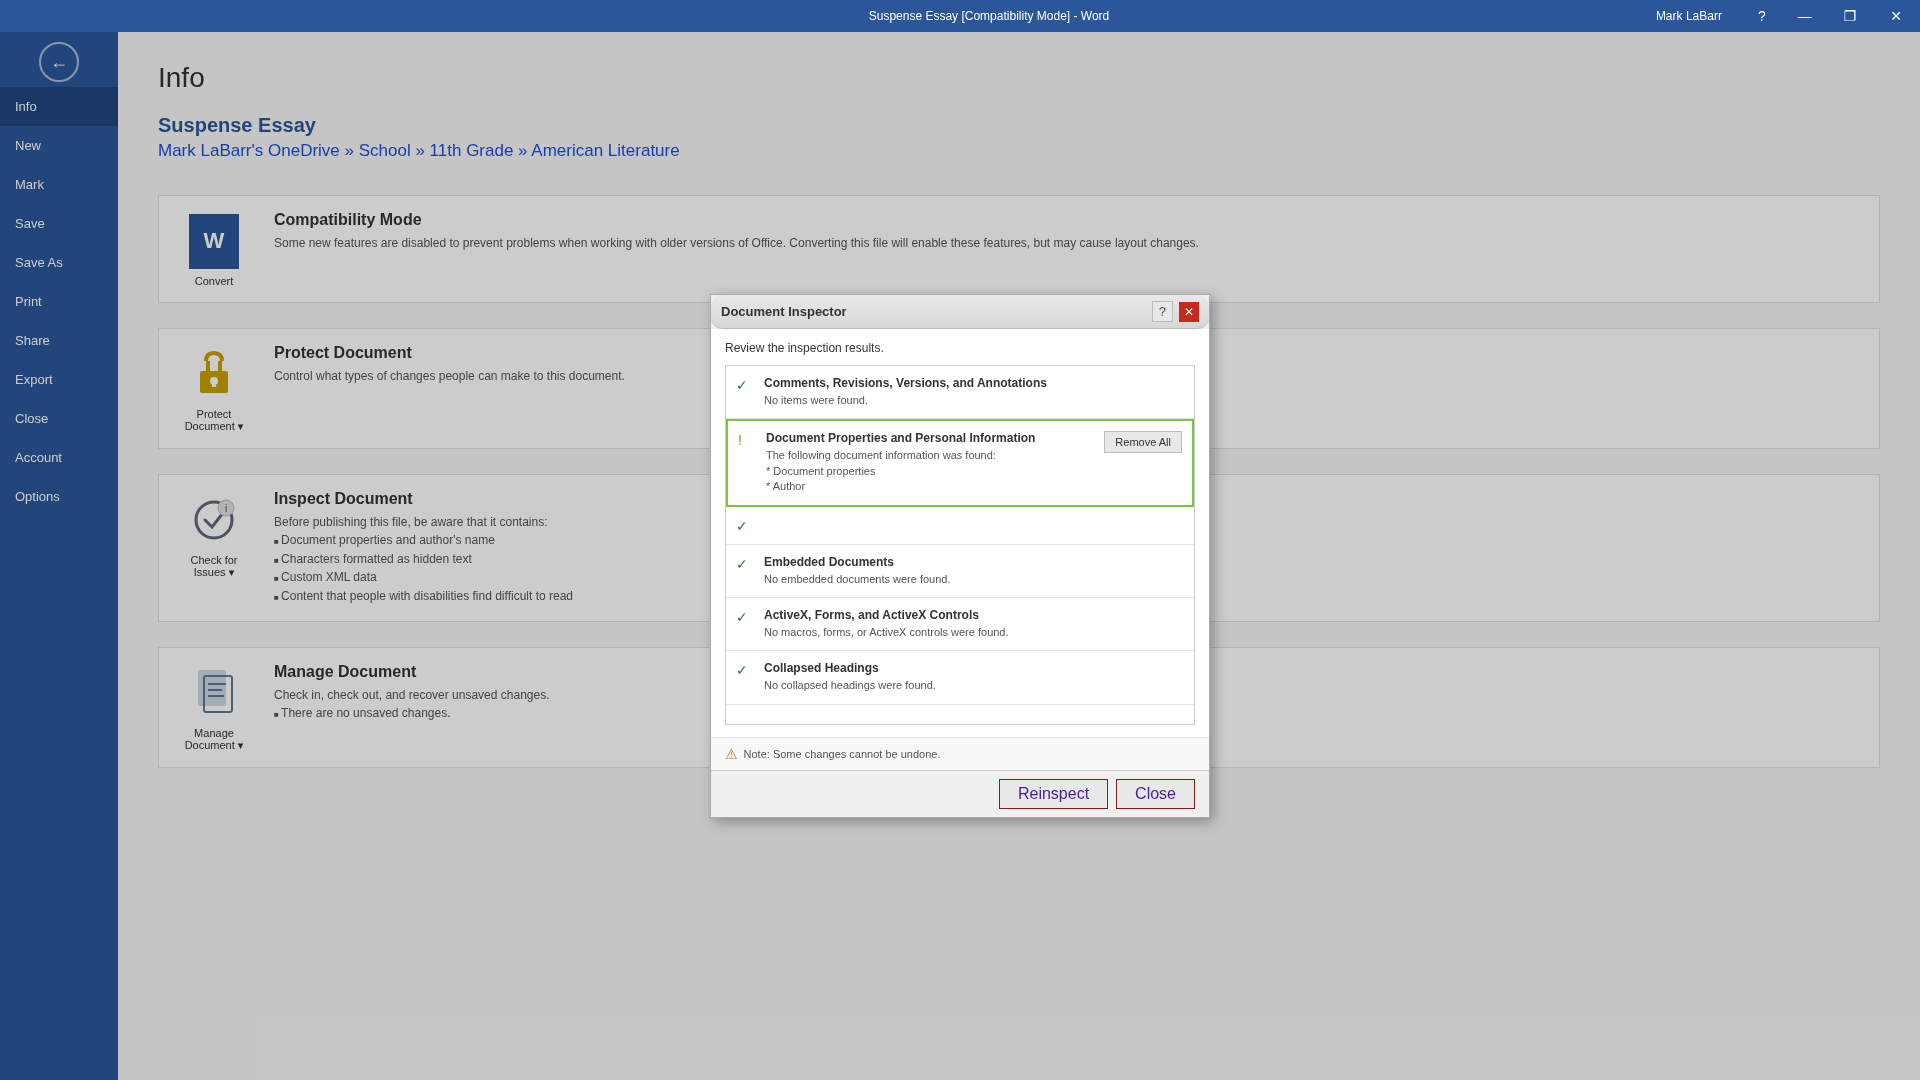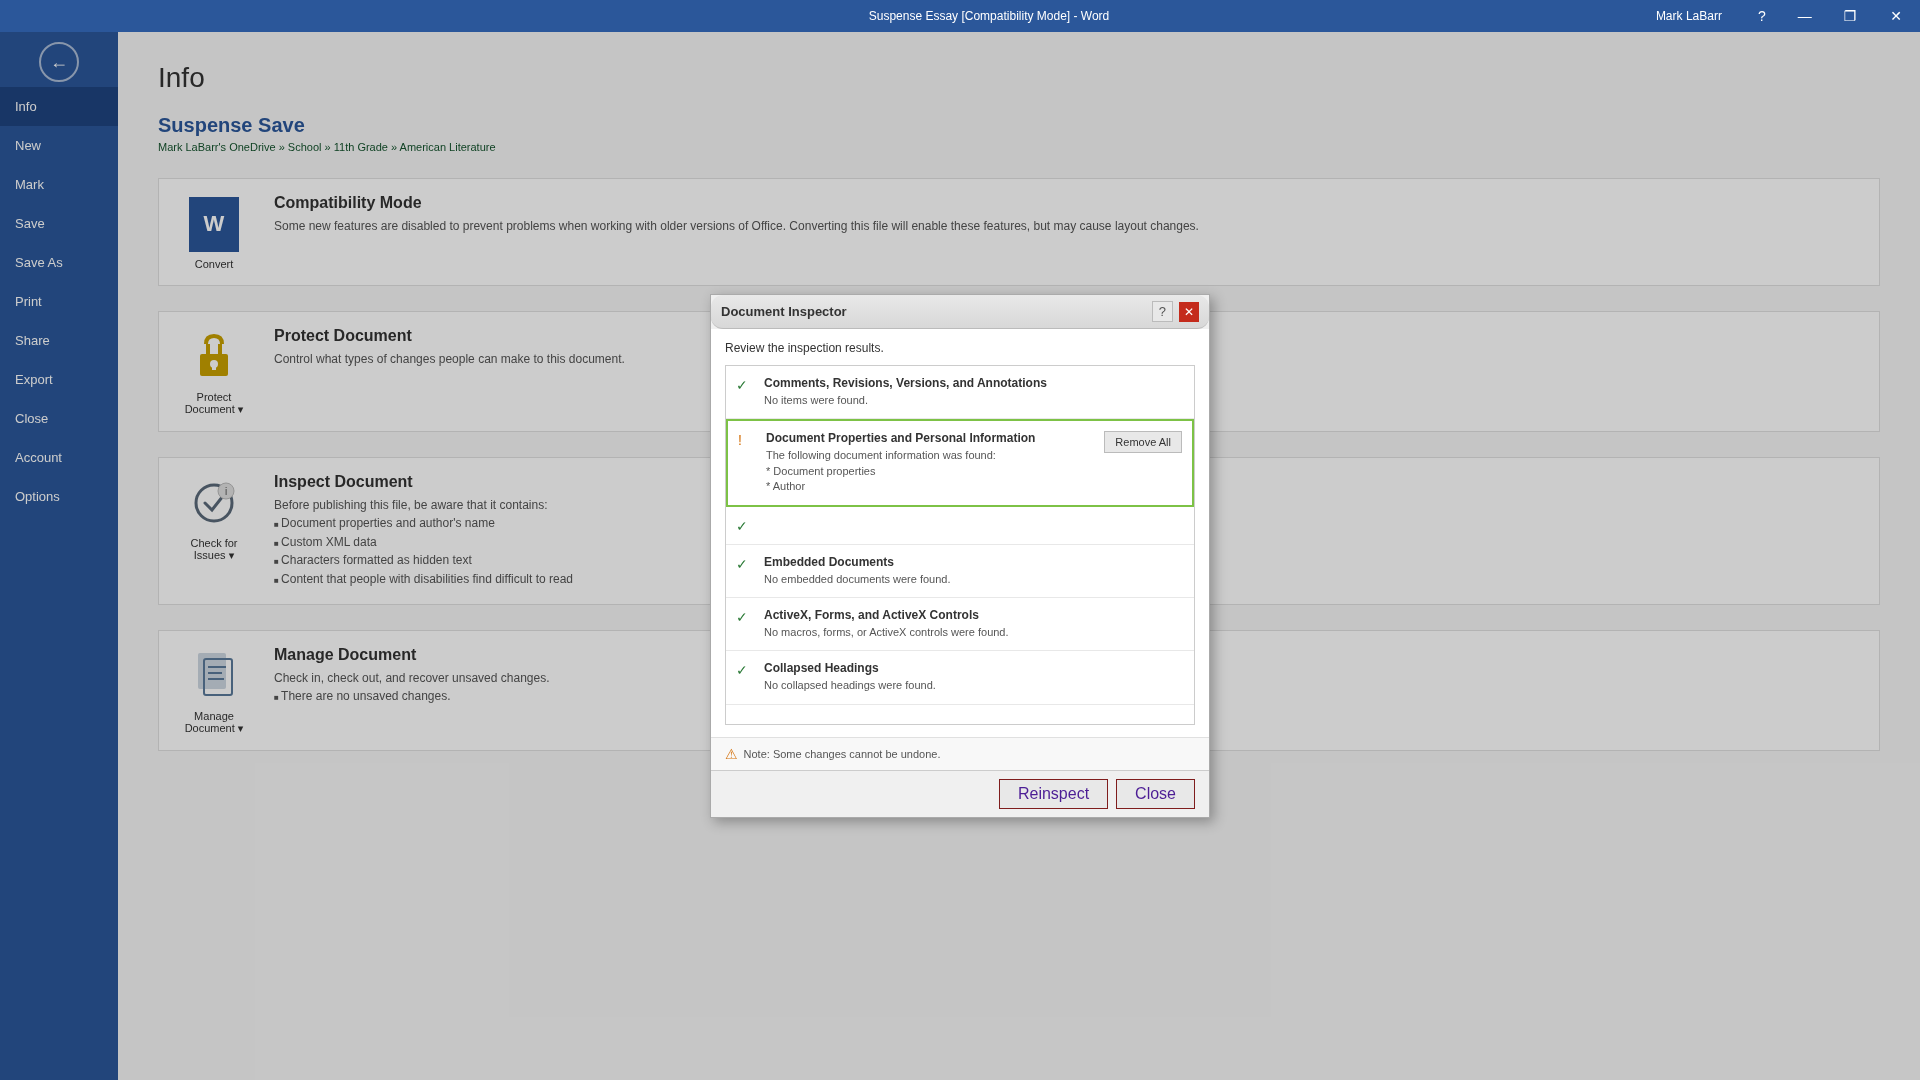--- a/index.html
+++ b/index.html
@@ -90,23 +90,23 @@
       color: #333;
       margin-bottom: 20px;
     }
     .doc-title {
       font-size: 20px;
       color: #2b579a;
       font-weight: 600;
       margin-bottom: 4px;
     }
     .breadcrumb {
-      font-size: 11px;
-      color: #14532d;
-      margin-bottom: 25px;
+      font-size: 17px;
+      color: #1d4ed8;
+      margin-bottom: 34px;
     }
 
     
     .info-section {
       display: flex;
       align-items: flex-start;
       margin-bottom: 25px;
       background: white;
       border: 1px solid #e0e0e0;
       padding: 15px;
@@ -330,21 +330,21 @@
       <div class="sidebar-item">Share</div>
       <div class="sidebar-item">Export</div>
       <div class="sidebar-item">Close</div>
       <div class="sidebar-item">Account</div>
       <div class="sidebar-item">Options</div>
     </div>
 </div>
 
 <div class="main-content">
   <h1 class="page-title">Info</h1>
-  <div class="doc-title">Suspense Save</div>
+  <div class="doc-title">Suspense Essay</div>
   <div class="breadcrumb">Mark LaBarr's OneDrive » School » 11th Grade » American Literature</div>
 
   <div id="info-sections-container">
       <div class="info-section">
         <div class="section-icon-area">
           <div class="section-icon">
             <div style="width:50px;height:55px;background:#2b579a;display:flex;align-items:center;justify-content:center;color:white;font-size:22px;font-weight:bold;">W</div>
           </div>
           <div class="section-icon-label">Convert</div>
         </div>
@@ -381,22 +381,22 @@
               <circle cx="36" cy="15" r="8" fill="#e0e0e0" stroke="#bbb" stroke-width="1"></circle>
               <text x="36" y="19" text-anchor="middle" font-size="10" fill="#555">i</text>
             </svg>
           </div>
           <div class="section-icon-label">Check for Issues ▾</div>
         </div>
         <div class="section-content">
           <div class="section-heading">Inspect Document</div>
           <div class="section-text">Before publishing this file, be aware that it contains:<ul>
               <li>Document properties and author's name</li>
+              <li>Characters formatted as hidden text</li>
               <li>Custom XML data</li>
-              <li>Characters formatted as hidden text</li>
               <li>Content that people with disabilities find difficult to read</li>
             </ul></div>
         </div>
       </div>
       <div class="info-section">
         <div class="section-icon-area">
           <div class="section-icon">
             <svg width="48" height="55" viewBox="0 0 48 55">
               <rect x="8" y="5" width="28" height="36" rx="2" fill="#5a7a9a" opacity="0.3"></rect>
               <rect x="14" y="11" width="28" height="36" rx="2" fill="none" stroke="#5a7a9a" stroke-width="2"></rect>

